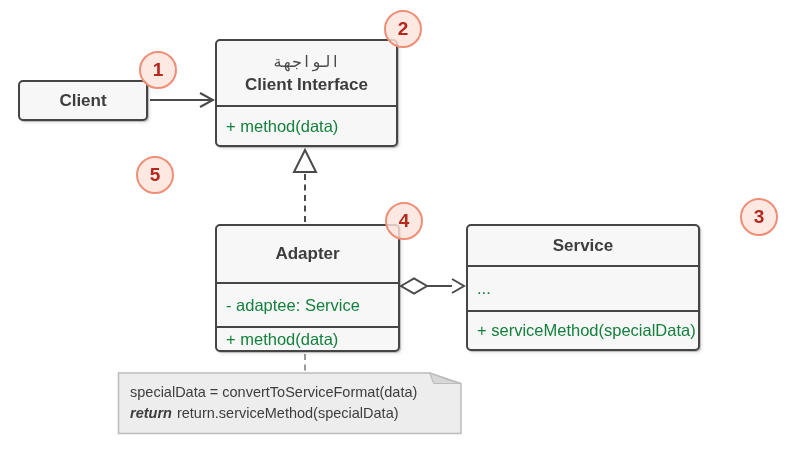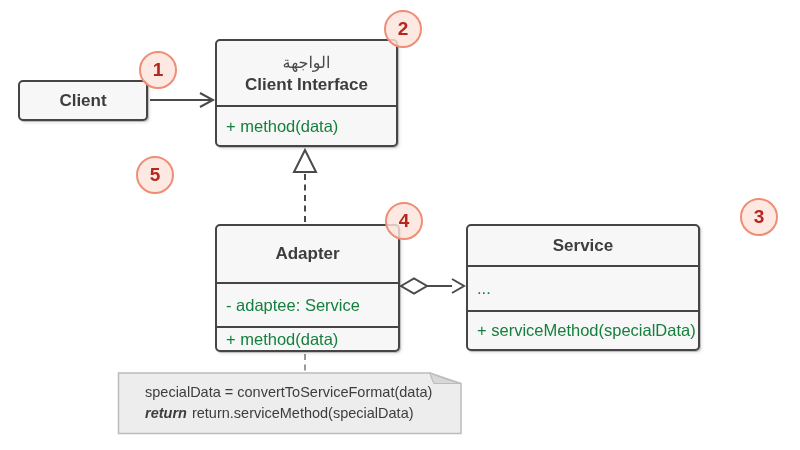--- a/index.html
+++ b/index.html
@@ -31,21 +31,21 @@
     flex:0 0 auto;
   }
   .cmp{
     border-top:2px solid #454545;
     display:flex;align-items:center;
     padding-left:9px;
     font-size:16.5px;color:#15803d;
     flex:1 1 auto;
   }
   .arabic{
-    font-family:Liberation Sans, sans-serif;
+    font-family:Liberation Mono, monospace;
     font-weight:normal;font-size:16px;color:#4a4a4a;
     line-height:24px;
   }
 
   #box-client{left:18px;top:80px;width:130px;height:41px;align-items:center;justify-content:center;}
   #box-client .cls-title{height:100%;justify-content:center;}
   #box-interface{left:215px;top:39px;width:183px;height:108px;}
   #box-interface .cls-title{height:64px;}
   #box-adapter{left:215px;top:224px;width:185px;height:128px;}
   #box-adapter .cls-title{height:56px;}
@@ -68,21 +68,21 @@
   #badge-2{left:384px;top:10px;}
   #badge-3{left:740px;top:198px;}
   #badge-4{left:385px;top:202px;}
   #badge-5{left:136px;top:156px;}
 
   
   .note-text{
     position:absolute;z-index:2;
     left:118px;top:373px;width:340px;height:61px;
     box-sizing:border-box;
-    padding:9px 0 0 27px;
+    padding:9px 0 0 12px;
     font-size:14.5px;line-height:21px;color:#3d3d3d;
     white-space:nowrap;
   }
   .kw{font-weight:bold;margin-right:5px;font-style:italic;}
 </style>
 </head>
 <body>
 
 <div class="stage">
 

